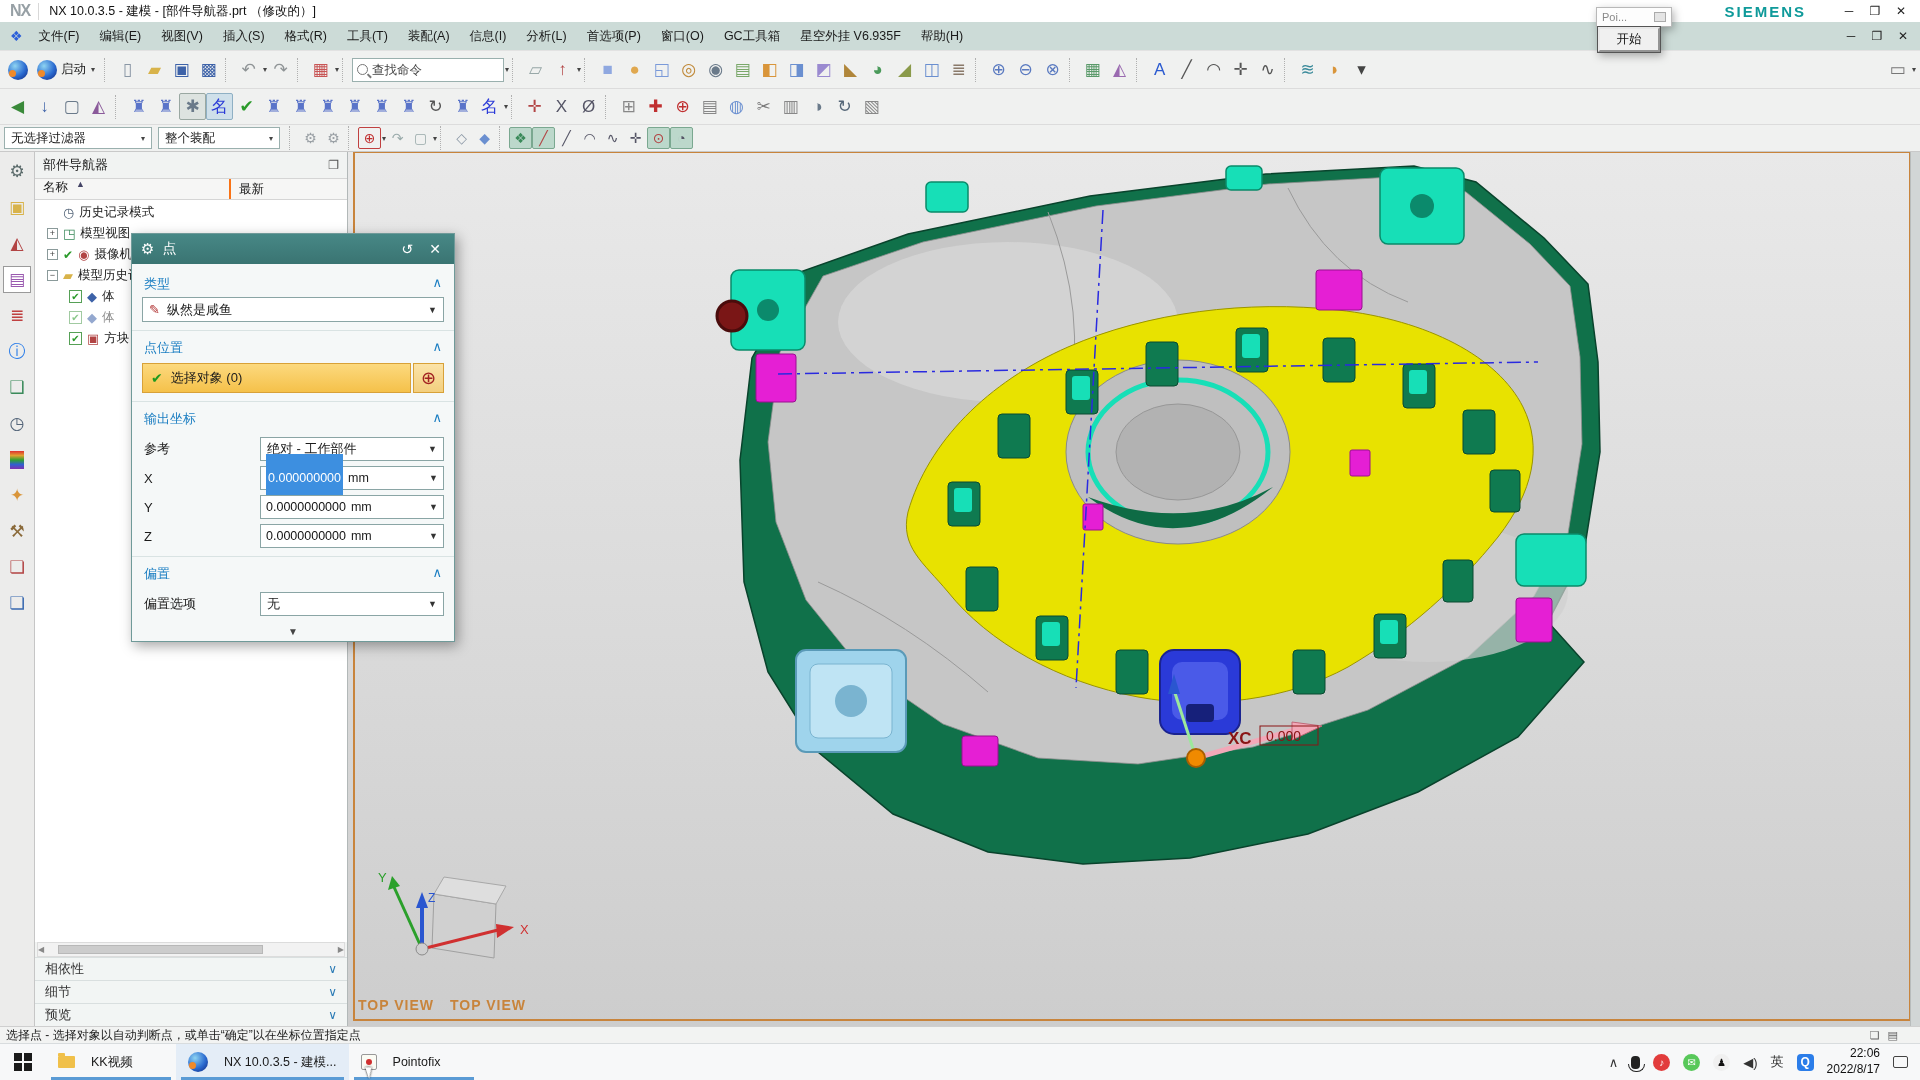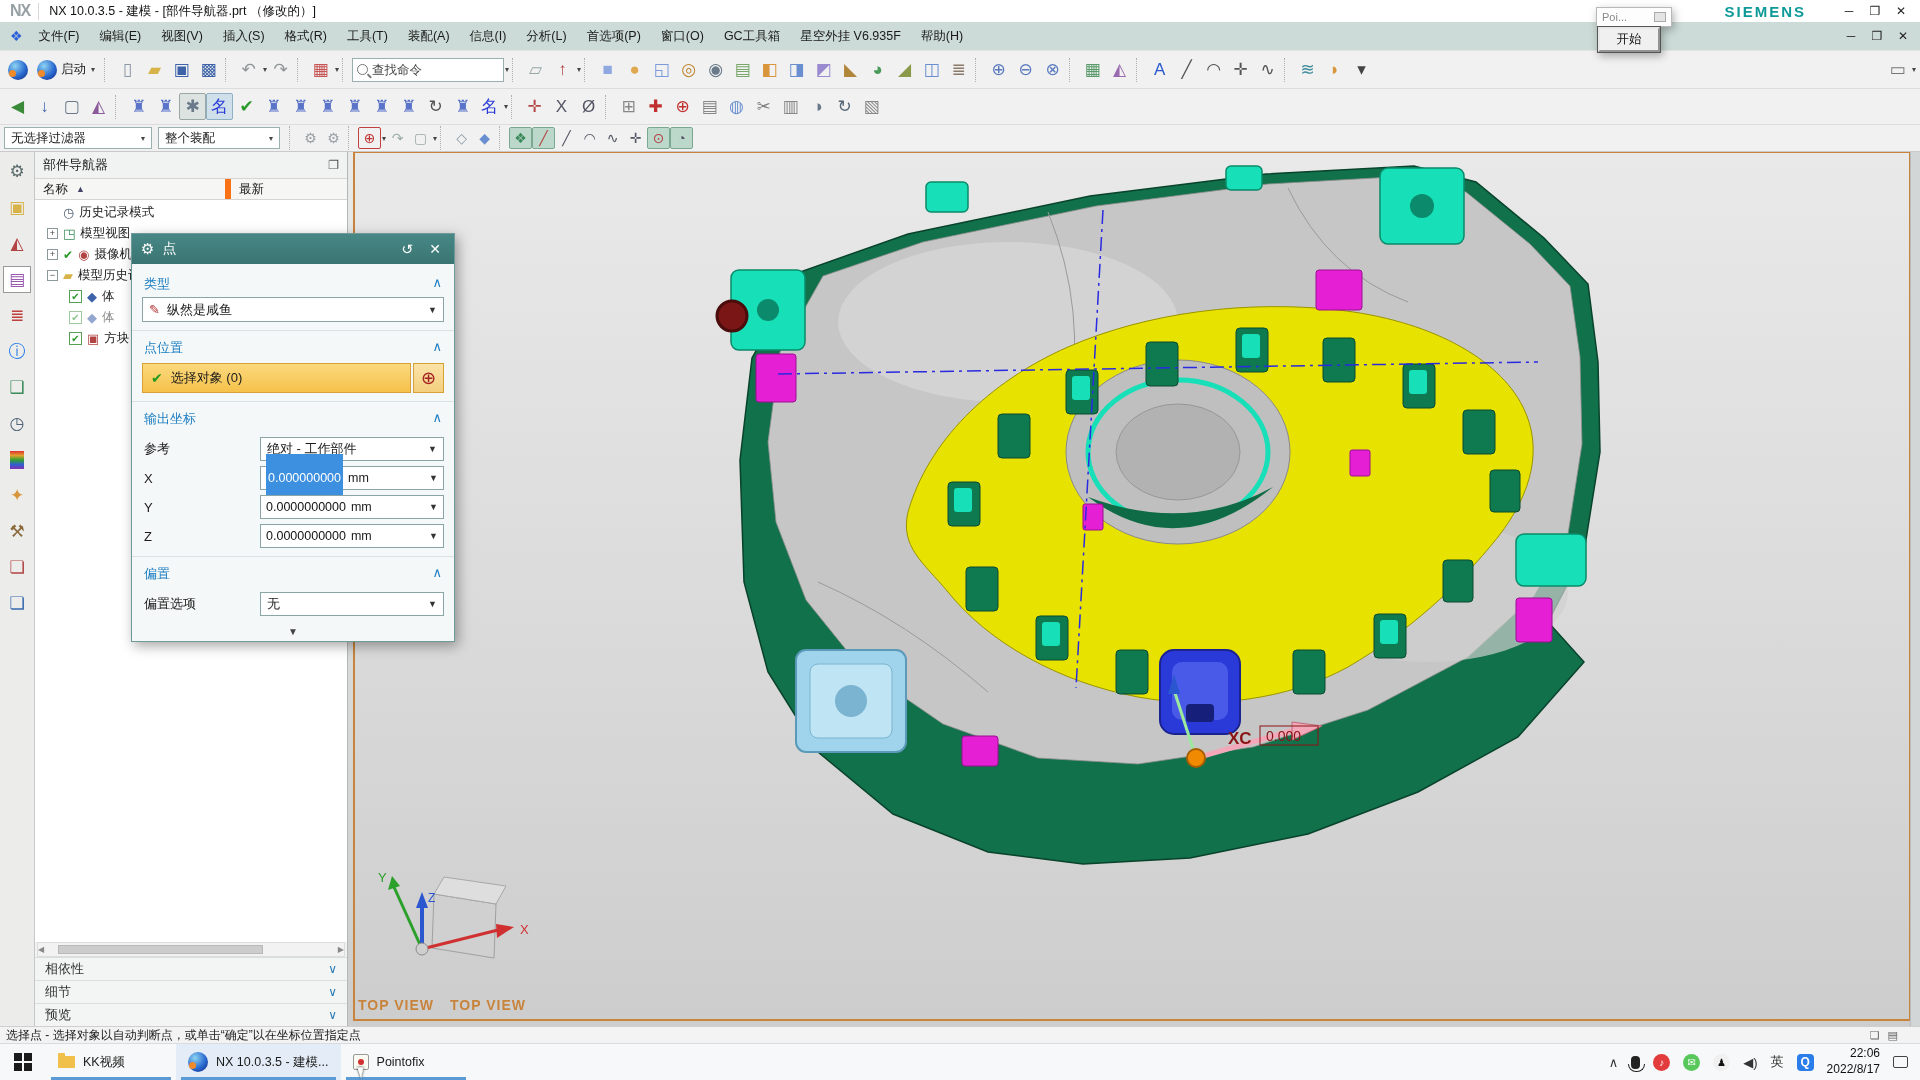--- a/index.html
+++ b/index.html
@@ -51,21 +51,21 @@
 
   .resbar{width:35px;background:#ececeb;border-right:1px solid #c6c6c6;display:flex;flex-direction:column;align-items:center;padding-top:6px;gap:9px;}
   .res-icon{width:28px;height:27px;display:flex;align-items:center;justify-content:center;font-size:17px;}
   .res-icon.active{background:#fff;border:1px solid #9a9a9a;}
   .rainbow{width:14px;height:18px;background:linear-gradient(180deg,#e03030,#e0a030,#30a030,#3060d0,#8030b0);}
 
   
   .navigator{width:313px;background:#f1f3f2;border-right:1px solid #b2b8b8;display:flex;flex-direction:column;}
   .nav-header{height:26px;display:flex;align-items:center;justify-content:space-between;padding:0 8px;font-size:13px;}
   .nav-cols{height:22px;display:flex;background:#f6f6f5;border-top:1px solid #d5d5d5;border-bottom:1px solid #d5d5d5;font-size:12.5px;}
-  .col-name{width:196px;padding-left:8px;display:flex;align-items:center;gap:8px;border-right:6px solid #f97316;}
+  .col-name{width:196px;padding-left:8px;display:flex;gap:8px;border-right:2px solid #f97316;}
   .sort-arrow{font-size:9px;color:#446;}
   .col-latest{flex:1;display:flex;align-items:center;padding-left:8px;}
   .nav-tree{flex:1;background:#fff;padding-top:2px;overflow:hidden;}
   .tree-row{height:21px;display:flex;align-items:center;font-size:12.5px;gap:5px;padding-left:12px;color:#222;white-space:nowrap;}
   .tree-row.dim{opacity:.55;}
   .expander{width:11px;height:11px;border:1px solid #8a9a9a;background:#fff;font-size:9px;line-height:9px;text-align:center;color:#444;flex:none;}
   .exp-spacer{width:11px;flex:none;}
   .cb{width:13px;height:13px;border:1px solid #56a056;background:#fff;color:#2a9a2a;font-size:10px;line-height:11px;text-align:center;font-weight:bold;flex:none;}
   .check-plain{color:#2a9a2a;font-weight:bold;font-size:12px;flex:none;}
   .t-icon{font-size:13px;flex:none;}
@@ -115,21 +115,21 @@
 
   
   .statusbar{height:17px;background:#f2f3f2;border-top:1px solid #cfcfcf;display:flex;align-items:center;font-size:12px;padding:0 6px;}
   .status-icons{margin-left:auto;display:flex;gap:8px;color:#666;font-size:11px;padding-right:16px;}
 
   
   .taskbar{height:37px;background:#f7f8f9;border-top:1px solid #d8dcde;display:flex;align-items:stretch;}
   .start-btn{width:46px;display:flex;align-items:center;justify-content:center;}
   .winlogo{display:grid;grid-template-columns:8px 8px;grid-template-rows:8px 8px;gap:1.5px;}
   .winlogo span{background:#1b1b1b;}
-  .task-item{min-width:130px;display:flex;align-items:center;gap:8px;padding:0 12px;position:relative;font-size:12.5px;}
+  .task-item{min-width:130px;display:flex;align-items:center;gap:16px;padding:0 12px;position:relative;font-size:12.5px;}
   .task-item.active{background:#e4edf7;}
   .task-ul{position:absolute;bottom:0;left:5px;right:5px;height:3px;background:#5a9bd5;}
   .folder-ic{width:17px;height:12px;background:#f0c04a;border-radius:1px;position:relative;flex:none;}
   .folder-ic::before{content:"";position:absolute;top:-3px;left:0;width:7px;height:3px;background:#f0c04a;border-radius:1px 1px 0 0;}
   .pfx-ic{width:16px;height:16px;background:#fbfbf4;border:1px solid #999;border-radius:2px;position:relative;flex:none;}
   .pfx-ic::after{content:"";position:absolute;width:6px;height:6px;border-radius:50%;background:#d03030;left:4px;top:4px;}
   .cursor-arrow{position:absolute;left:18px;bottom:2px;width:0;height:0;border-left:6px solid #fff;border-bottom:10px solid transparent;border-top:2px solid transparent;filter:drop-shadow(0 0 1px #000);transform:rotate(-18deg);}
   .tray{margin-left:auto;display:flex;align-items:center;gap:13px;padding-right:12px;}
   .tray-g{font-size:13px;color:#333;}
   .dot{width:17px;height:17px;border-radius:50%;display:flex;align-items:center;justify-content:center;font-size:10px;}

